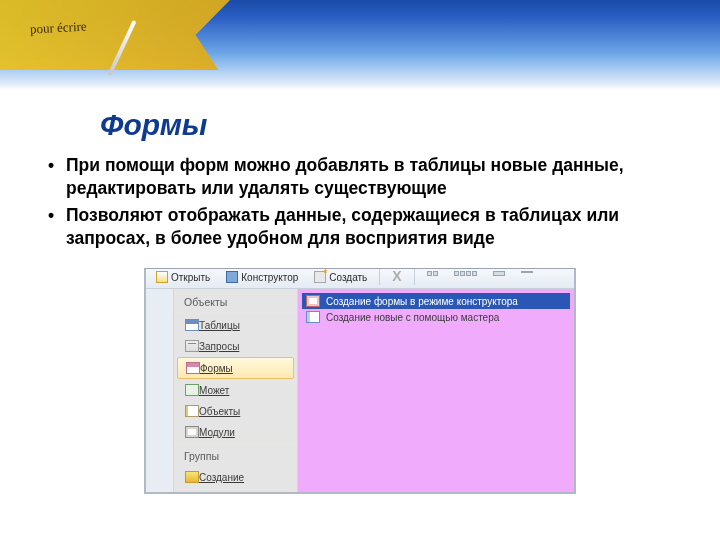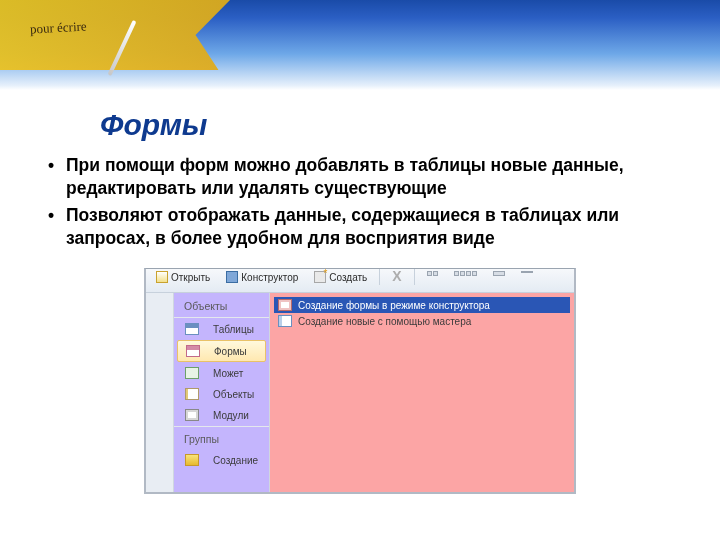--- a/index.html
+++ b/index.html
@@ -92,35 +92,36 @@
   .ic-del { color:#adadad; font-weight:bold; font-size:14px; line-height:10px; }
   .mini-grid { display: inline-flex; gap:1px; }
   .mini-grid span { width:5px; height:5px; background:#d7dde5; border:1px solid #9aa4b0; }
   .body {
     flex: 1; display:flex;
   }
   .leftbar {
     width: 28px; background:#e8edf3; border-right:1px solid #cfd7e0;
   }
   .sidebar {
-    width: 96px;
+    width: 124px;
     border-right:1px solid #cfd7e0;
-    background:#c4b5fd;
+    background:#e5e5e5;
     padding: 4px 0;
   }
   .side-head {
     font-size:10.5px; color:#5a5a5a;
     padding: 3px 10px 5px;
     border-bottom: 1px solid #e4e8ed;
   }
   .side-item {
-    display:flex; align-items:center; gap:14px;
+    display:flex; align-items:center; gap:0;
     padding: 4px 8px;
     margin: 1px 3px;
     border-radius: 2px;
+    text-decoration: underline;
   }
   .side-item.sel {
     background: linear-gradient(#fff9dd,#ffe8b0);
     border:1px solid #e9c268;
   }
   .si-ic { width:14px; height:12px; flex-shrink:0; }
   .ic-tbl { background:#fff; border:1px solid #6a8fc0; box-shadow: inset 0 4px 0 #6a8fc0; }
   .ic-qry { border:1px solid #9a9a9a; background: linear-gradient(#eee,#ddd); position:relative; }
   .ic-qry::after { content:""; position:absolute; inset:2px; border-top:1px solid #888; }
   .ic-frm { background:#fff; border:1px solid #c26a8a; box-shadow: inset 0 4px 0 #d48aa6; }
@@ -129,21 +130,21 @@
   .ic-mac { background:#f6e9c4; border:1px solid #c9a94a; }
   .ic-mod { background:#fff; border:1px solid #888; box-shadow: inset 0 0 0 2px #d6d6d6; }
   .ic-fav { background:linear-gradient(#f8e47a,#e7b92e); border:1px solid #c7982a; }
   .side-group {
     font-size:10.5px; color:#5a5a5a;
     padding: 6px 10px 4px;
     border-top: 1px solid #e4e8ed;
     margin-top: 0;
   }
   .content {
-    flex:1; background:#fca5a5; padding:4px;
+    flex:1; background:#f0abfc; padding:4px;
   }
   .row {
     display:flex; align-items:center; gap:6px;
     padding:2px 4px;
   }
   .row.sel { background:#2a56b5; color:#fff; }
   .row .ic { width:14px; height:12px; flex-shrink:0; }
   .ic-wiz1 { background:#fff; border:1px solid #b86a6a; box-shadow: inset 0 0 0 2px #efc3c3; }
   .ic-wiz2 { background:#fff; border:1px solid #6a8fc0; box-shadow: inset 3px 0 0 #b9cfe9; }
 </style>
@@ -198,20 +199,24 @@
       </div>
   </div>
   <div class="body">
     <div class="leftbar"></div>
     <div class="sidebar">
       <div class="side-head">Объекты</div>
       <div class="side-item">
         <span class="si-ic ic-tbl"></span>
         <span>Таблицы</span>
       </div>
+      <div class="side-item">
+        <span class="si-ic ic-qry"></span>
+        <span>Запросы</span>
+      </div>
       <div class="side-item sel">
         <span class="si-ic ic-frm"></span>
         <span>Формы</span>
       </div>
       <div class="side-item">
         <span class="si-ic ic-rpt"></span>
         <span>Может</span>
       </div>
       <div class="side-item">
         <span class="si-ic ic-pag"></span>

